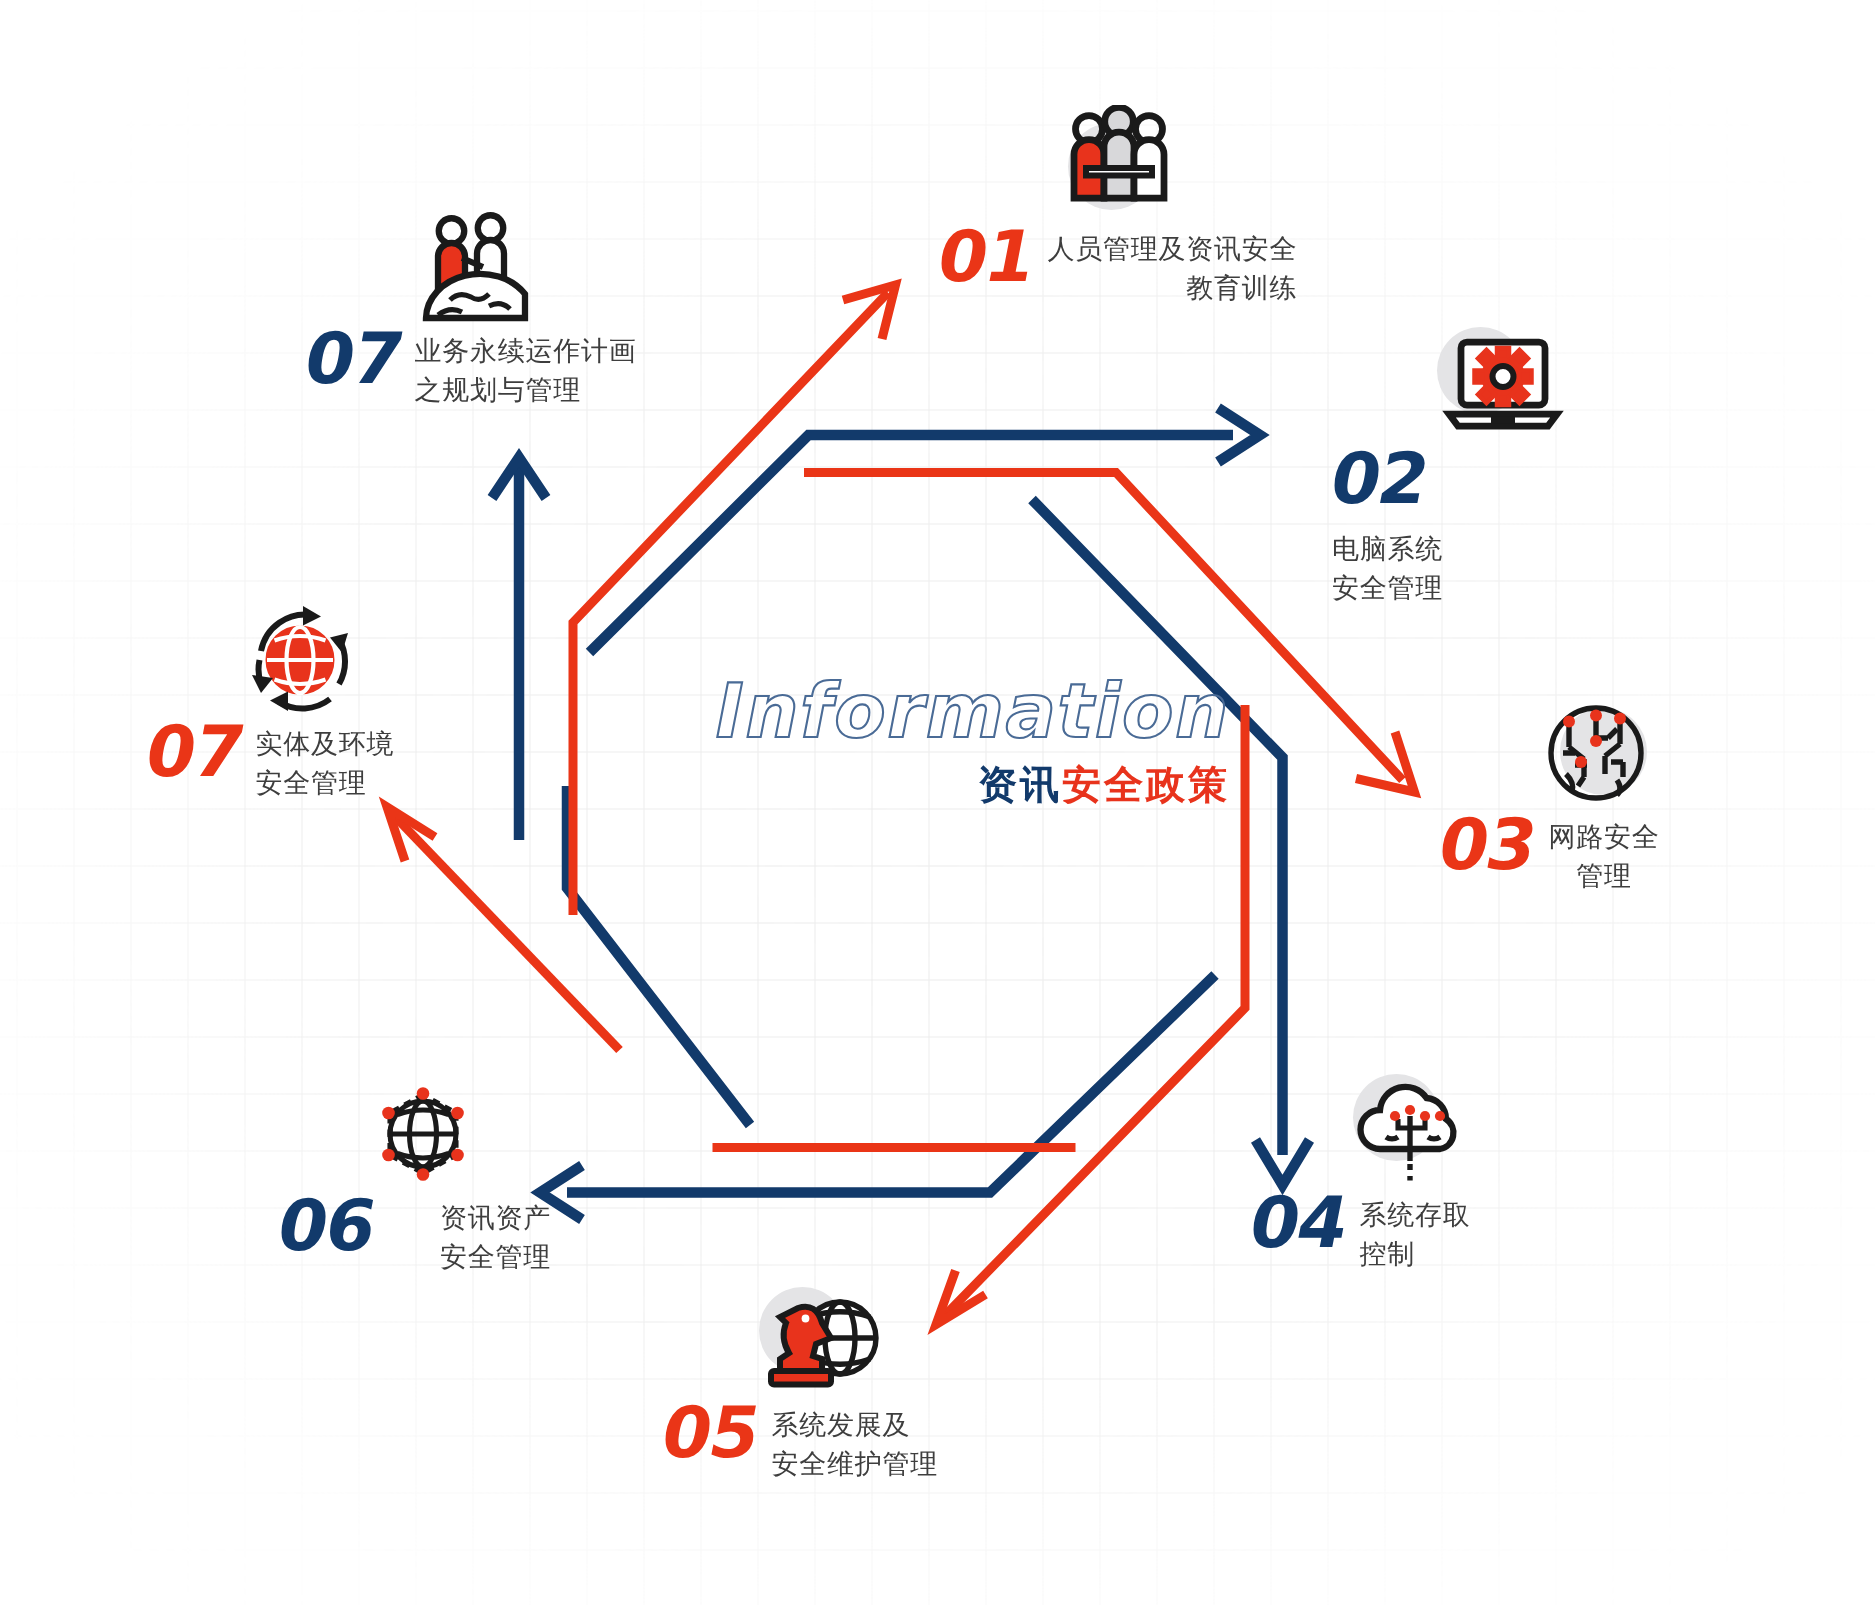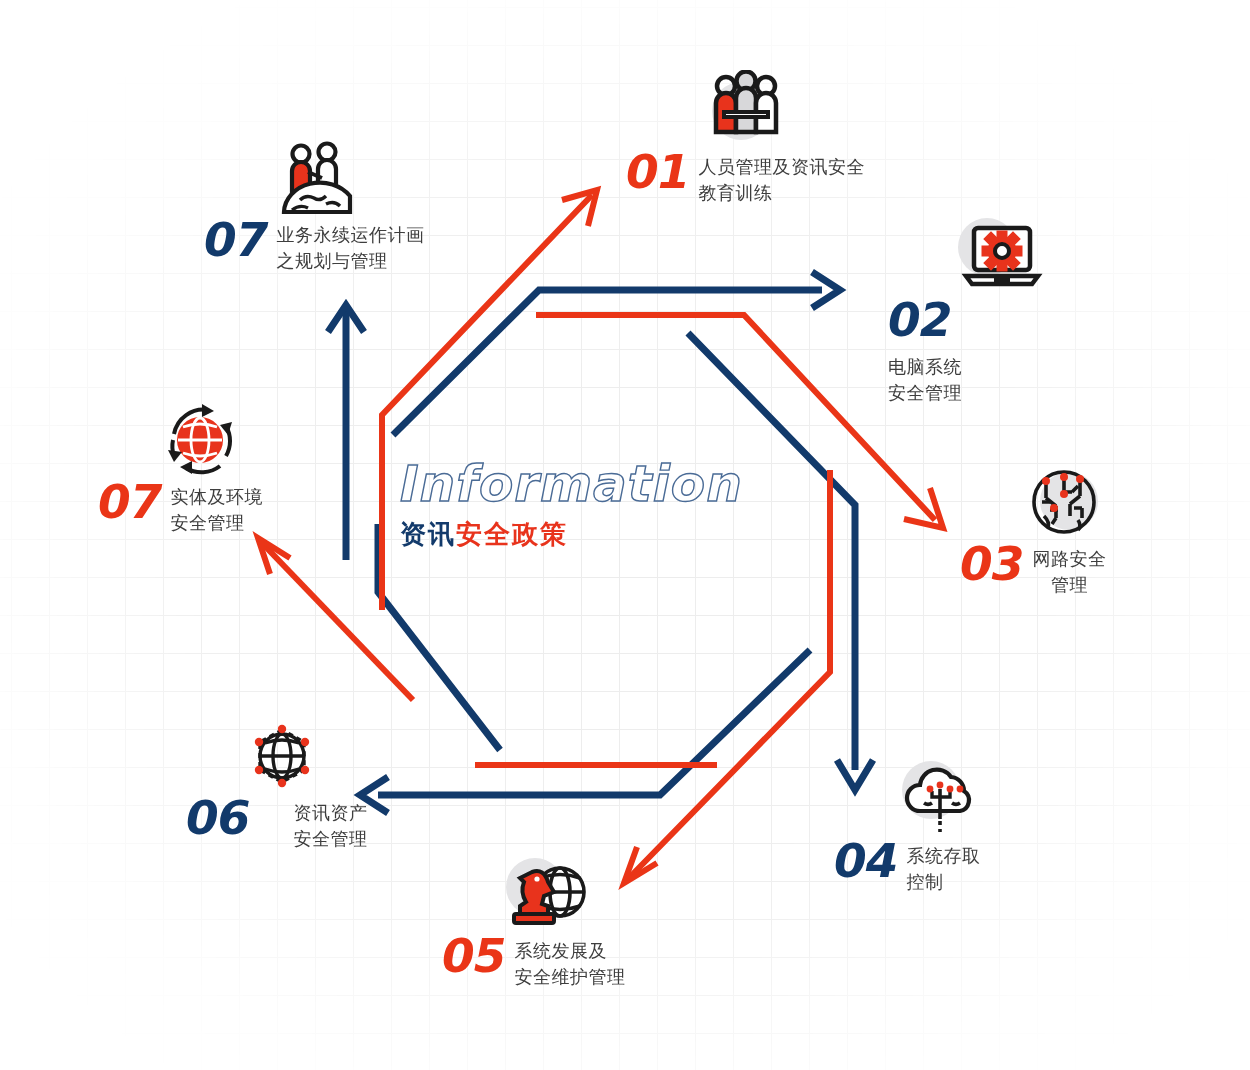--- a/index.html
+++ b/index.html
@@ -33,23 +33,23 @@
     position: absolute;
     left: 0; top: 0;
     width: 1250px;
     height: 1070px;
   }
 
   
   .center-title {
     position: absolute;
     left: 400px;
-    top: 455px;
+    top: 445px;
     width: 420px;
-    text-align: left;
+    text-align: right;
     line-height: 1.0;
   }
   .title-en {
     font-family: "DejaVu Sans", sans-serif;
     font-style: italic;
     font-weight: 700;
     font-size: 50px;
     letter-spacing: 1px;
     color: transparent;
     -webkit-text-stroke: 1.4px #4a6b96;
@@ -191,21 +191,21 @@
           <circle cx="28" cy="16" r="9"></circle>
           <circle cx="48" cy="11" r="9.5" fill="#d8d8da" stroke="#1a1a1a"></circle>
           <circle cx="68" cy="16" r="9"></circle>
           <path d="M38,33 a10,10 0 0,0 -20,0 L18,62 L38,62 Z" fill="#e8331c" stroke="#1a1a1a"></path>
           <path d="M58,28 a10,10 0 0,0 -20,0 L38,62 L58,62 Z" fill="#d8d8da" stroke="#1a1a1a"></path>
           <path d="M78,33 a10,10 0 0,0 -20,0 L58,62 L78,62 Z" fill="#ffffff" stroke="#1a1a1a"></path>
           <rect x="26" y="42" width="44" height="5" fill="#ffffff" stroke="#1a1a1a" stroke-width="4"></rect>
         </g>
       </svg>
     </div>
-    <div class="item-row" style="margin-top:-4px; margin-left:-64px;">
+    <div class="item-row" style="margin-top:-4px; margin-left:-64px;text-align:right;">
       <span class="item-num num-red">01</span>
       <span class="item-label">人员管理及资讯安全
 教育训练</span>
     </div>
   </div>
 
   <div class="item" style="left:950px; top:218px;">
     <div class="item-icon" style="margin-left:4px;">
       <div class="blob" style="left:4px; top:0px;"></div>
       <svg width="96" height="84" viewBox="0 0 96 84">
@@ -258,21 +258,21 @@
         </g>
       </svg>
     </div>
     <div class="item-row" style="margin-top:-4px; margin-left:-60px;text-align:center;">
       <span class="item-num num-red">03</span>
       <span class="item-label">网路安全
 管理</span>
     </div>
   </div>
 
-  <div class="item" style="left:890px; top:759px;">
+  <div class="item" style="left:890px; top:714px;">
     <div class="item-icon" style="margin-left:4px;">
       <div class="blob" style="left:8px; top:2px;"></div>
       <svg width="96" height="84" viewBox="0 0 96 84">
         <g fill="none" stroke="#1a1a1a" stroke-width="4.2">
           <path d="M26,52 a13,13 0 0,1 0,-26 a17,17 0 0,1 31,-8 a14,14 0 0,1 13,14 a11,11 0 0,1 -4,20 Z" fill="#ffffff"></path>
           <path d="M30,44 a7,7 0 0,0 8,0" stroke-width="3.6"></path>
           <path d="M58,44 a7,7 0 0,0 8,0" stroke-width="3.6"></path>
           <path d="M46,30 L46,60" stroke-width="3.6"></path>
           <path d="M38,32 L38,38 L46,38" stroke-width="3.4"></path>
           <path d="M56,32 L56,38 L46,38" stroke-width="3.4"></path>

